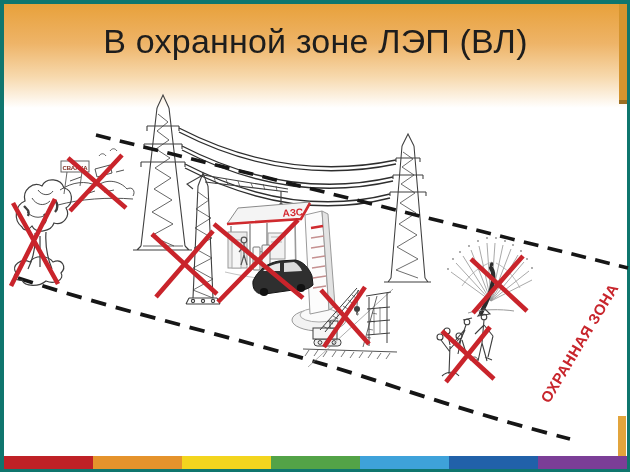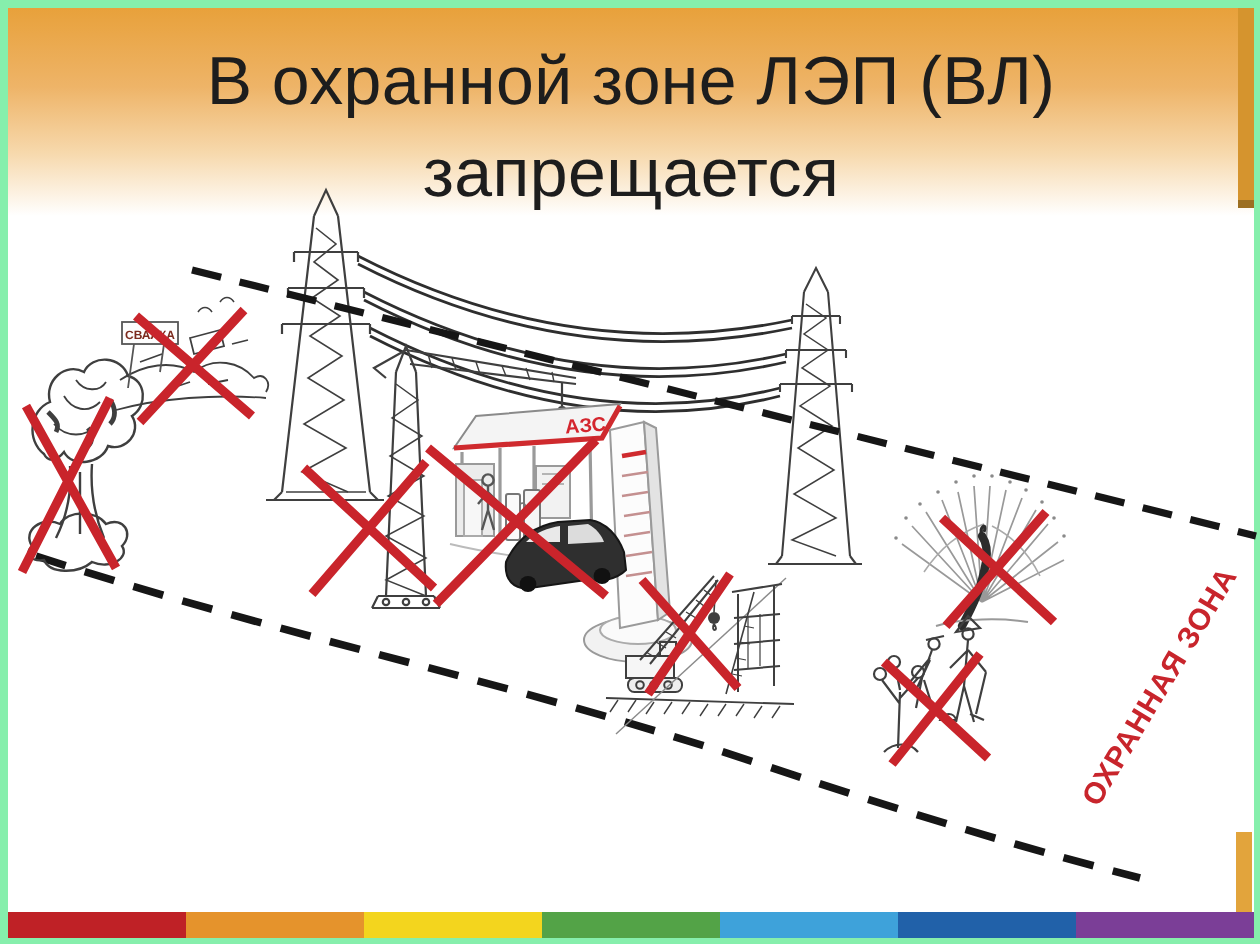--- a/index.html
+++ b/index.html
@@ -1,16 +1,16 @@
 <!DOCTYPE html>
 <html><head>
 <meta charset="utf-8">
 <style>
   html,body{margin:0;padding:0;background:#ffffff;}
-  .slide{position:relative;width:630px;height:472px;background:#86efac;
+  .slide{position:relative;width:630px;height:472px;background:#0f766e;
          font-family:"Liberation Sans",sans-serif;overflow:hidden;}
   .inner{position:absolute;left:4px;top:4px;width:623px;height:465px;background:#ffffff;overflow:hidden;}
   .grad{position:absolute;left:0;top:0;width:100%;height:104px;
         background:linear-gradient(180deg,#e8a13b 0%,#eeb468 38%,#f7d9ad 70%,#ffffff 100%);}
   .strip-top{position:absolute;left:615px;top:0;width:8px;height:96px;background:#d5942e;
              border-bottom:4px solid #9c6f22;}
   .strip-bottom{position:absolute;left:614px;top:412px;width:8px;height:40px;background:#e2a43c;}
   .titles{position:absolute;top:14px;left:0;width:100%;text-align:center;color:#1d1d1d;z-index:2;}
   .title-line{font-size:34px;line-height:46px;font-weight:500;letter-spacing:0.2px;}
   .footer{position:absolute;left:0;bottom:0;width:100%;height:13px;display:flex;z-index:4;}
@@ -22,21 +22,20 @@
 </head>
 <body>
 
 <div class="slide">
   <div class="inner">
     <div class="grad"></div>
     <div class="strip-top"></div>
     <div class="strip-bottom"></div>
     <div class="titles">
       <div class="title-line">В охранной зоне ЛЭП (ВЛ)</div>
-      <div class="title-line">запрещается</div>
     </div>
     <div class="footer">
         <div class="seg" style="background: rgb(191, 33, 38);"></div>
         <div class="seg" style="background: rgb(229, 147, 44);"></div>
         <div class="seg" style="background: rgb(243, 213, 30);"></div>
         <div class="seg" style="background: rgb(83, 163, 71);"></div>
         <div class="seg" style="background: rgb(62, 162, 218);"></div>
         <div class="seg" style="background: rgb(33, 97, 169);"></div>
         <div class="seg" style="background: rgb(123, 62, 151);"></div>
       </div>

